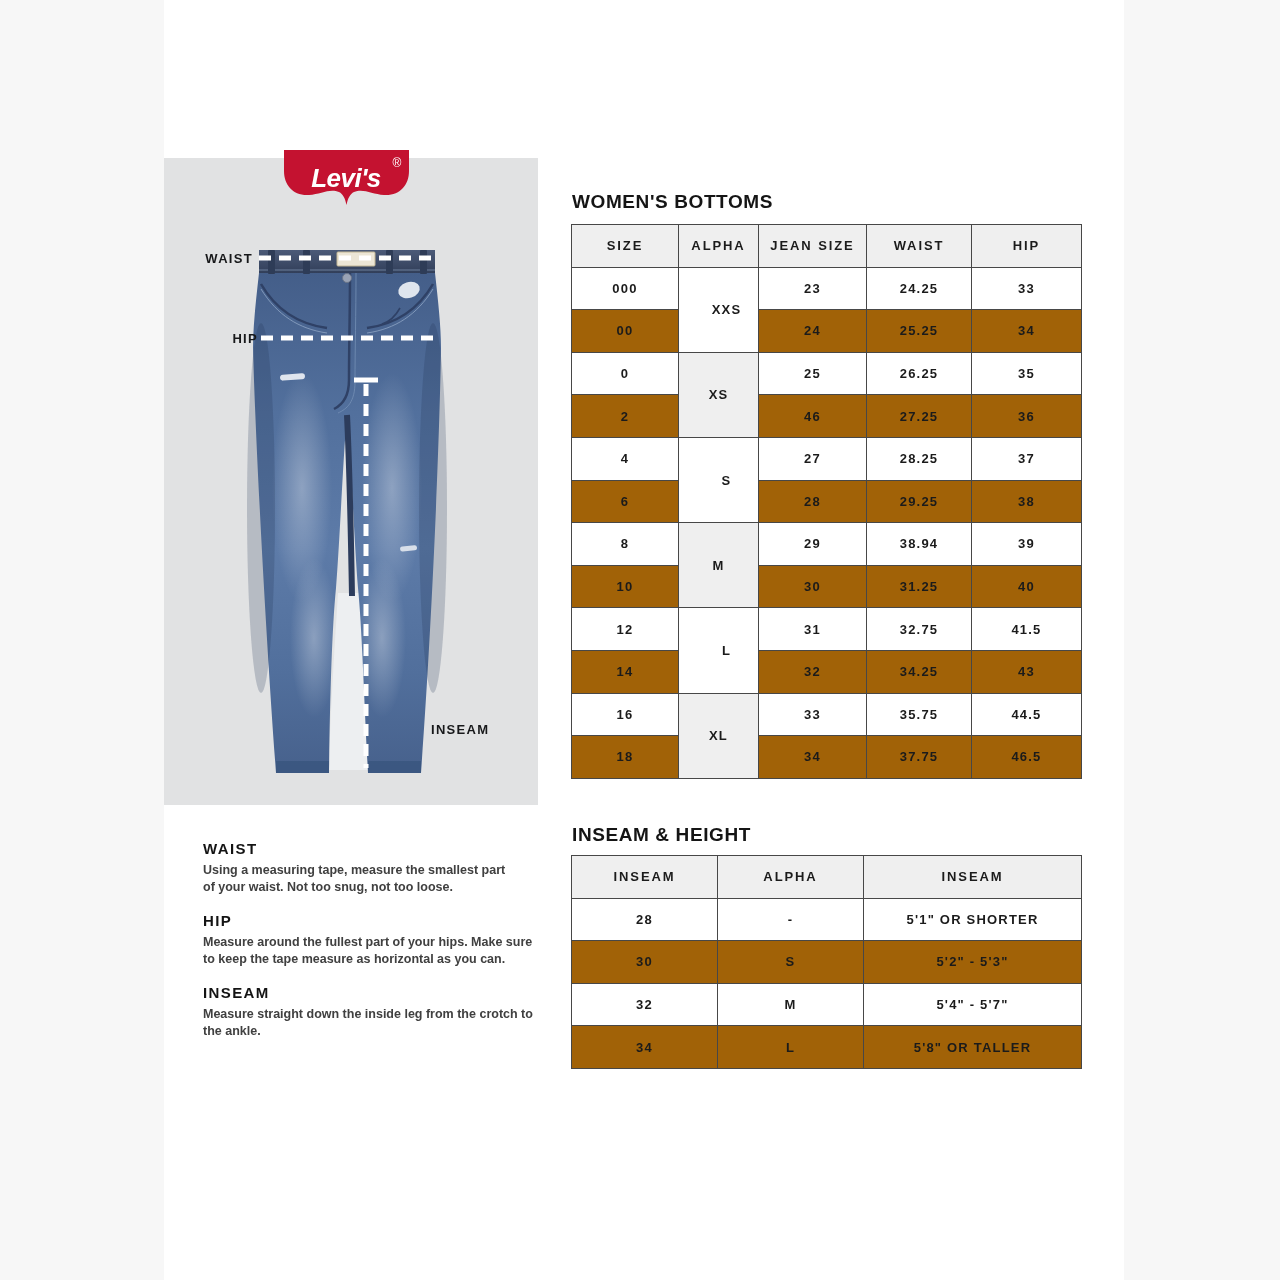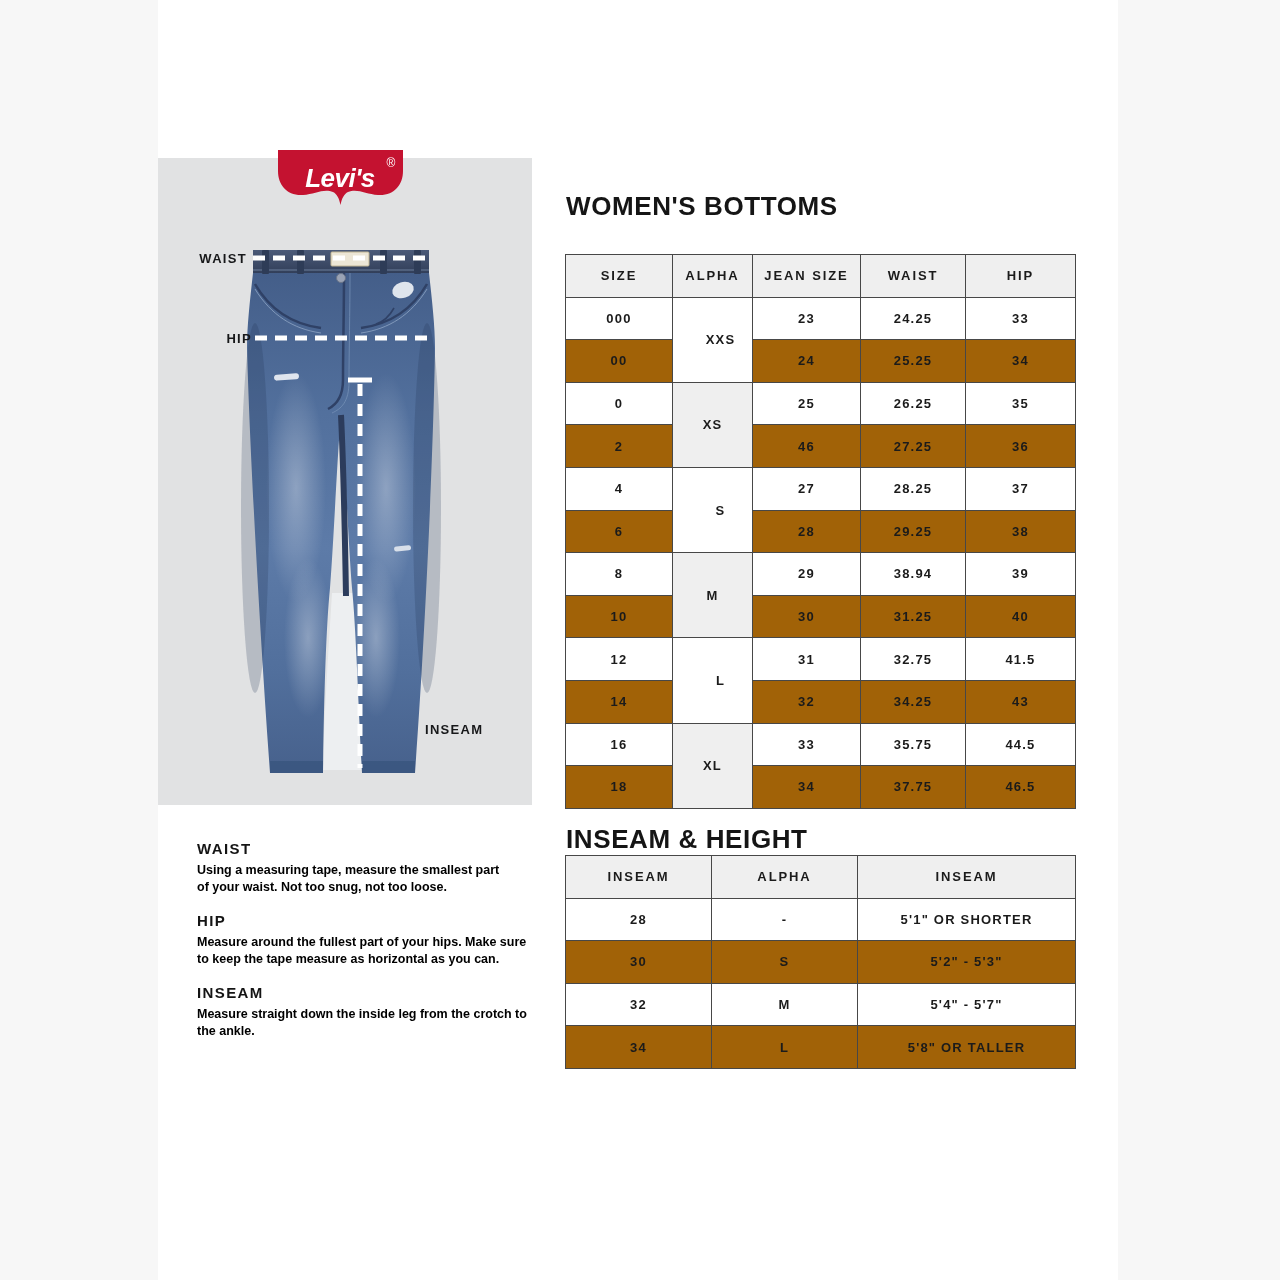--- a/index.html
+++ b/index.html
@@ -1,52 +1,52 @@
 <!DOCTYPE html>
 <html><head>
 <meta charset="utf-8">
 <style>
   * { margin:0; padding:0; box-sizing:border-box; }
   html,body { width:1280px; height:1280px; }
   body { background:#f7f7f7; font-family:"Liberation Sans", sans-serif; color:#1b1b1b; }
   .stage { position:relative; width:1280px; height:1280px; background:#f7f7f7; overflow:hidden; }
-  .content { position:absolute; left:158px; top:0; width:960px; height:1280px; background:#ffffff; }
+  .content { position:absolute; left:164px; top:0; width:960px; height:1280px; background:#ffffff; }
 
   
   .panel { position:absolute; left:0; top:158px; width:374px; height:647px; background:#e1e2e3; }
   .jeans-svg { position:absolute; left:0; top:0; width:374px; height:647px; }
   .logo { position:absolute; left:120px; top:-8px; width:125px; height:66px; }
 
   .measure-label { position:absolute; font-size:13px; font-weight:bold; letter-spacing:1.3px; color:#17181a; }
   .measure-label.waist { left:0; width:89px; top:93px; text-align:right; }
   .measure-label.hip { left:0; width:94px; top:173px; text-align:right; }
   .measure-label.inseam { left:267px; top:564px; }
 
   
-  .section-title { position:absolute; font-size:26px; font-weight:bold; letter-spacing:0.6px; color:#151515; white-space:nowrap; }
+  .section-title { position:absolute; font-size:19px; font-weight:bold; letter-spacing:0.6px; color:#151515; white-space:nowrap; }
   .title-bottoms { left:408px; top:191px; }
   .title-inseam { left:408px; top:824px; }
 
   
   table { border-collapse:collapse; table-layout:fixed; position:absolute; }
-  .sizes { left:407px; top:224px; width:510px;margin-top:30px; }
+  .sizes { left:407px; top:224px; width:510px; }
   .heights { left:407px; top:855px; width:510px; }
   td, th { border:1px solid #474747; height:42.6px; text-align:center; vertical-align:middle;
            font-family:"Liberation Sans", sans-serif; font-size:13px; font-weight:bold;
            letter-spacing:1.2px; color:#1b1b1b; background:#ffffff; padding:0; }
   th { background:#efefef; letter-spacing:1.9px; }
   tr.g td { background:#a16207; }
   td.ag { background:#efefef; }
   td.aw { background:#ffffff;padding-left:16px; }
 
   
   .guides { position:absolute; left:39px; top:840px; width:352px; }
   .guide { margin-bottom:16px; }
   .guide h3 { font-size:15px; font-weight:bold; letter-spacing:1.4px; color:#141414; margin-bottom:5px; }
-  .guide .line { font-size:12.5px; font-weight:bold; line-height:17px; color:#000000; white-space:nowrap; }
+  .guide .line { font-size:12.5px; font-weight:bold; line-height:17px; color:#404040; white-space:nowrap; }
 </style>
 </head>
 <body>
 
 <div class="stage">
   <div class="content">
 
     <div class="panel">
 
       <svg class="jeans-svg" viewBox="0 0 374 647">

